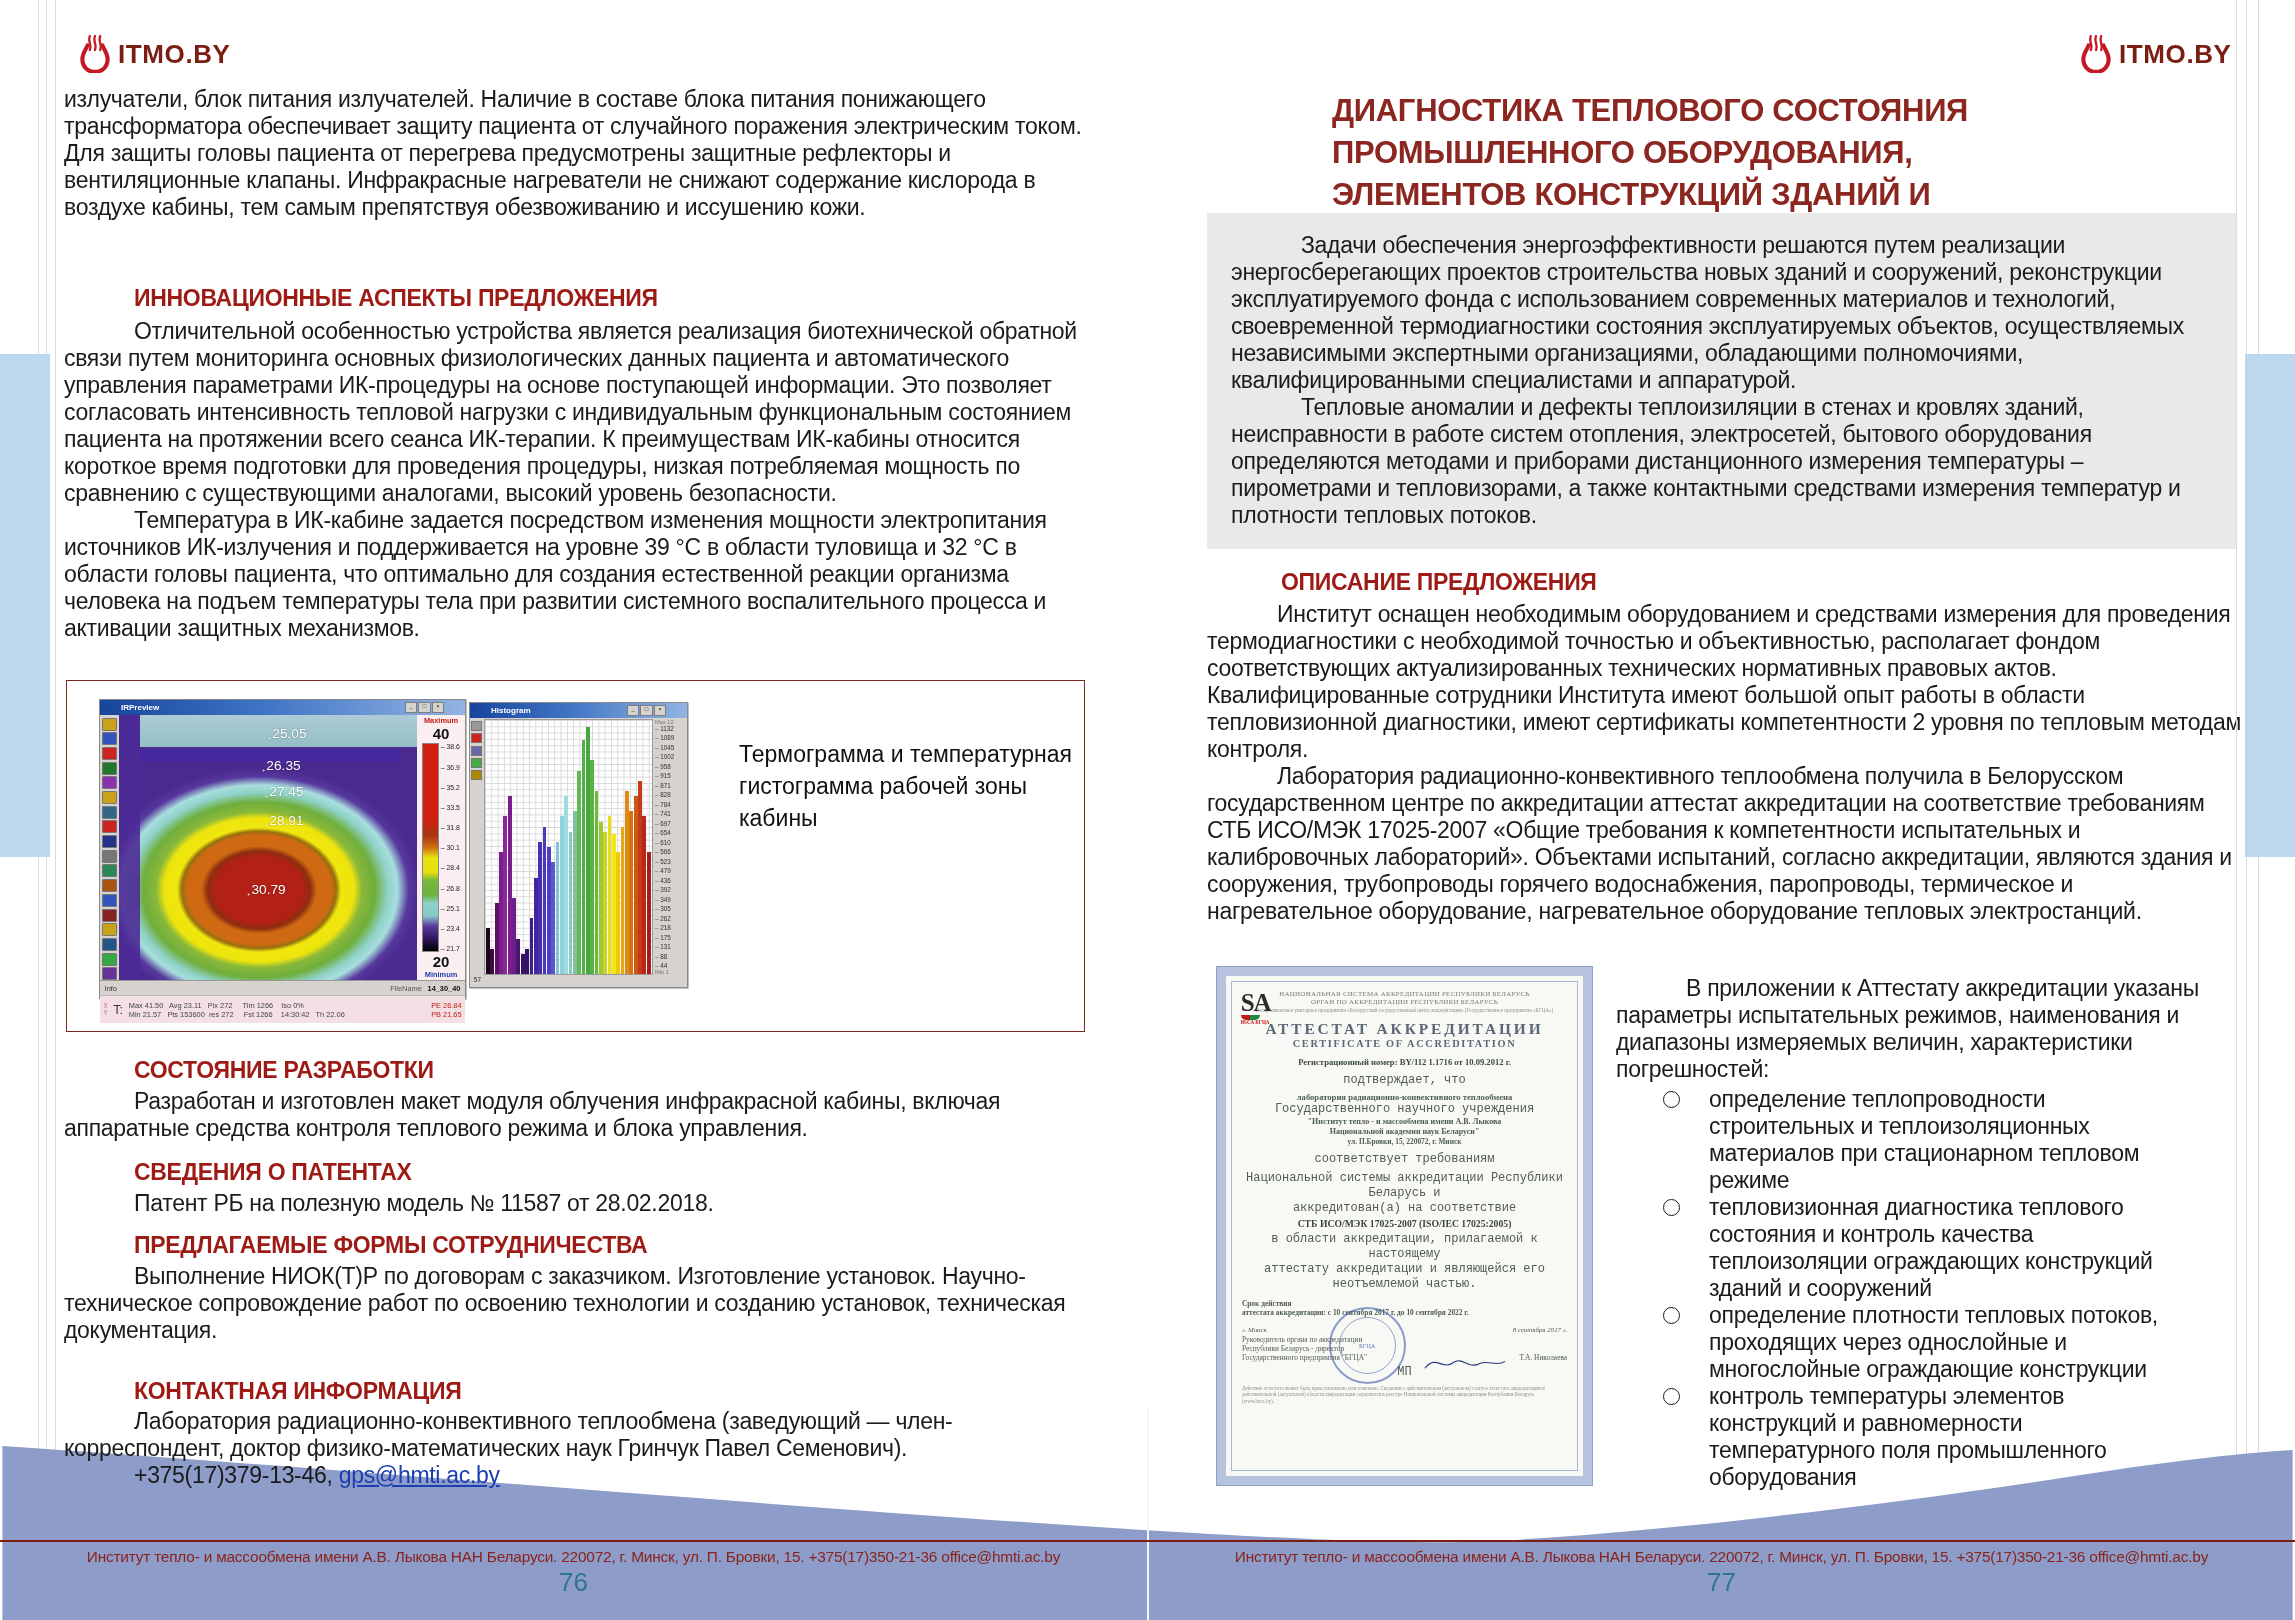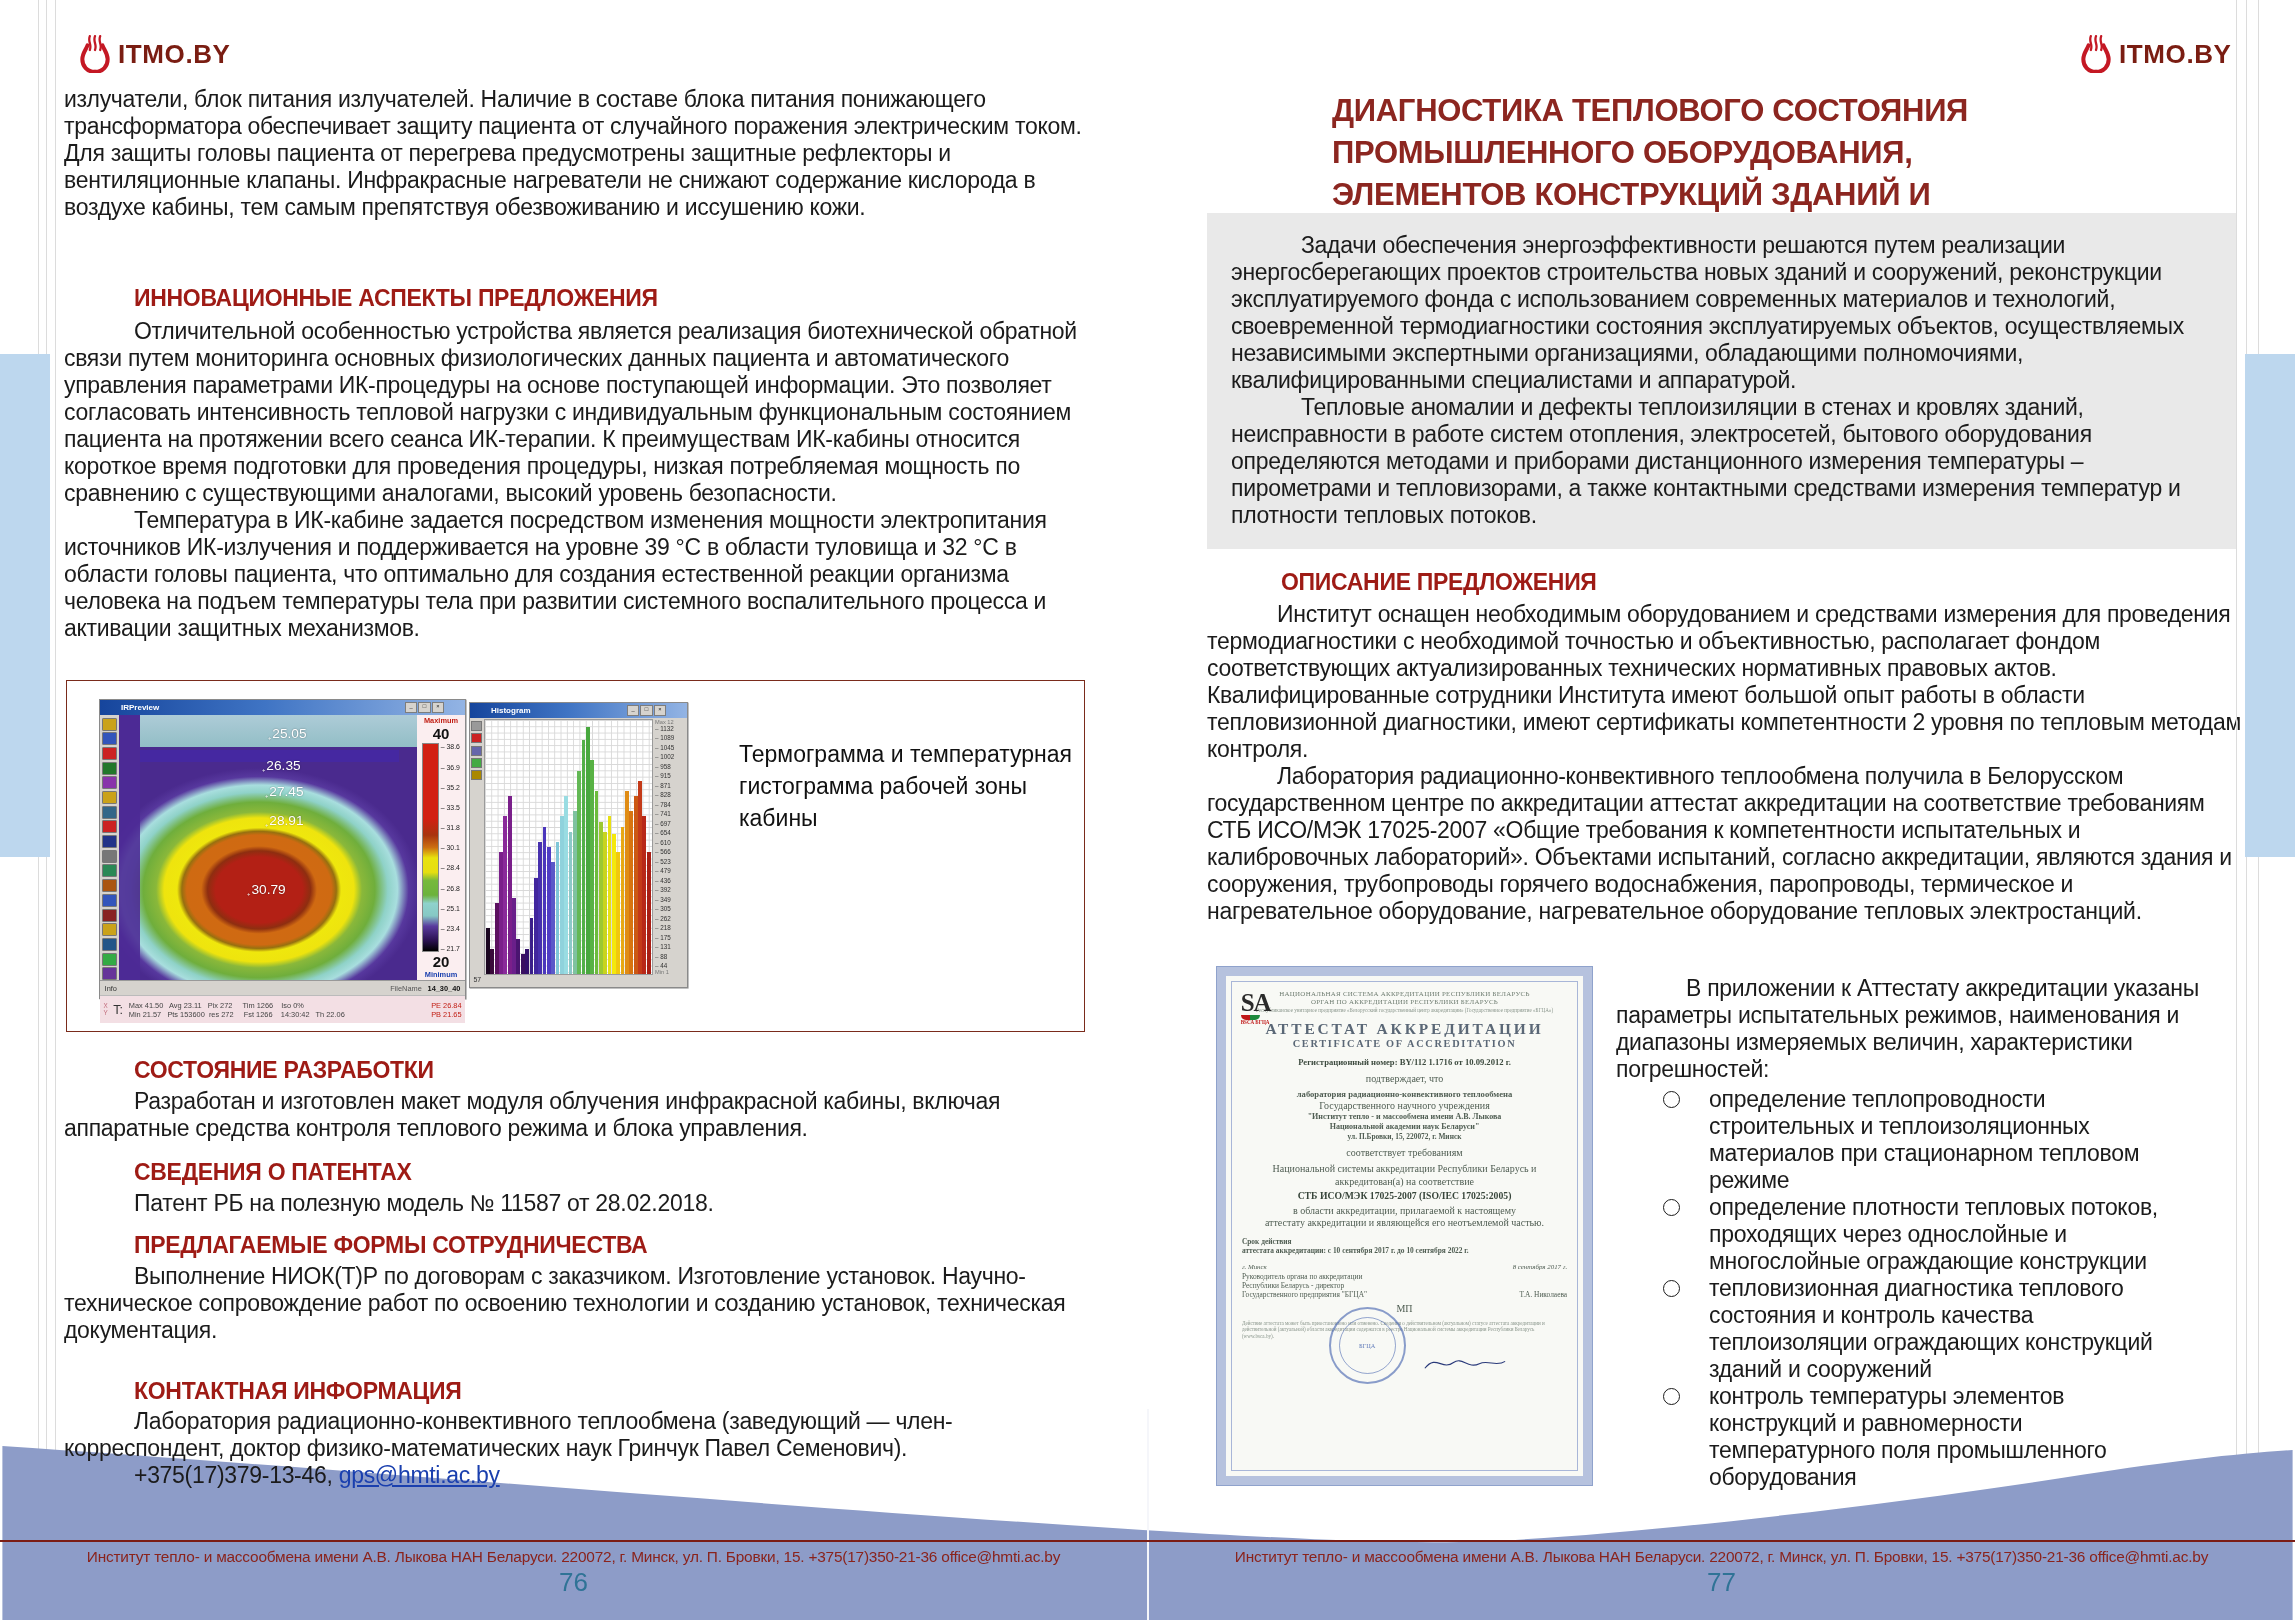--- a/index.html
+++ b/index.html
@@ -98,21 +98,21 @@
   #cert{position:absolute;left:1217px;top:967px;width:375px;height:518px;
         border:9.1px solid #b6c2de;outline:1.1px solid #8fa2cc;background:#f8f9f5;box-sizing:border-box;z-index:2;}
   #cert-inner{position:absolute;inset:4.6px;border:1.7px double #a8b6d8;padding:8px 10.3px 4.6px;text-align:center;
         font-family:"Liberation Serif", serif;color:#4f5d52;}
   .cl{line-height:1.25;}
   .cl-tiny{font-size:6.9px;letter-spacing:0.3px;color:#6e7c70;}
   .cl-micro{font-size:5.1px;color:#8a968c;}
   .cl-head{font-size:15.4px;font-weight:bold;letter-spacing:2.9px;color:#5a6776;margin-top:5.7px;}
   .cl-sub{font-size:10.3px;font-weight:bold;letter-spacing:1.7px;color:#5a6776;margin-bottom:5.7px;}
   .cl-reg{font-size:8.6px;font-weight:bold;color:#3d4b3f;margin:5.7px 0;}
-  .cl-n{font-size:10px;margin:3.4px 0;}
+  .cl-n{font-size:12px;margin:3.4px 0;font-family:Liberation Mono, monospace;}
   .cl-b{font-size:8.6px;font-weight:bold;}
   .cl-std{font-size:9.7px;font-weight:bold;color:#37453a;margin:2.3px 0;}
   .cl-left{text-align:left;}
   .cert-row{display:flex;justify-content:space-between;font-size:6.9px;font-style:italic;margin-top:8px;}
   .cert-sign{display:flex;justify-content:space-between;align-items:flex-end;text-align:left;font-size:7.4px;margin-top:2.3px;}
   #sa-logo{position:absolute;left:9.1px;top:8px;text-align:left;line-height:1;}
   #sa-logo .sa{font-size:25px;font-weight:bold;color:#2b2b2b;letter-spacing:-1.1px;}
   #sa-logo .saw{width:19.4px;height:5.7px;background:linear-gradient(90deg,#c01818 50%,#1e8a3c 50%);border-radius:0 0 9.1px 9.1px;}
   #sa-logo .sas{font-size:5.1px;color:#c01818;font-weight:bold;}
   #stamp{position:absolute;left:97px;bottom:86px;width:73px;height:73px;border:2.3px solid rgba(45,80,165,.55);border-radius:50%;}
@@ -435,22 +435,22 @@
       </div>
       <svg id="sig" width="86" height="23" viewBox="0 0 150 40">
         <path d="M5,30 C25,5 35,35 55,20 C70,9 80,32 100,22 C115,15 130,28 145,18" fill="none" stroke="#2a3a7a" stroke-width="2"></path>
       </svg>
     </div>
   </div>
 
   <p class="abs body-text indent" style="left:1616px;top:975px;width:642px;margin:0">В приложении к Аттестату аккредитации указаны параметры испытательных режимов, наименования и диапазоны измеряемых величин, характеристики погрешностей:</p>
   <ul id="bullets">
     <li class="body-text">определение теплопроводности строительных и теплоизоляционных материалов при стационарном тепловом режиме</li>
+    <li class="body-text">тепловизионная диагностика теплового состояния и контроль качества теплоизоляции ограждающих конструкций зданий и сооружений</li>
     <li class="body-text">определение плотности тепловых потоков, проходящих через однослойные и многослойные ограждающие конструкции</li>
-    <li class="body-text">тепловизионная диагностика теплового состояния и контроль качества теплоизоляции ограждающих конструкций зданий и сооружений</li>
     <li class="body-text">контроль температуры элементов конструкций и равномерности температурного поля промышленного оборудования</li>
   </ul>
 
   <div class="footer-text" style="left:1147px;width:1149px">Институт тепло- и массообмена имени А.В. Лыкова НАН Беларуси. 220072, г. Минск, ул. П. Бровки, 15. +375(17)350-21-36   office@hmti.ac.by</div>
   <div class="page-num" style="left:1147px;width:1149px">77</div>
 
 </div>
 
 
 </body></html>

